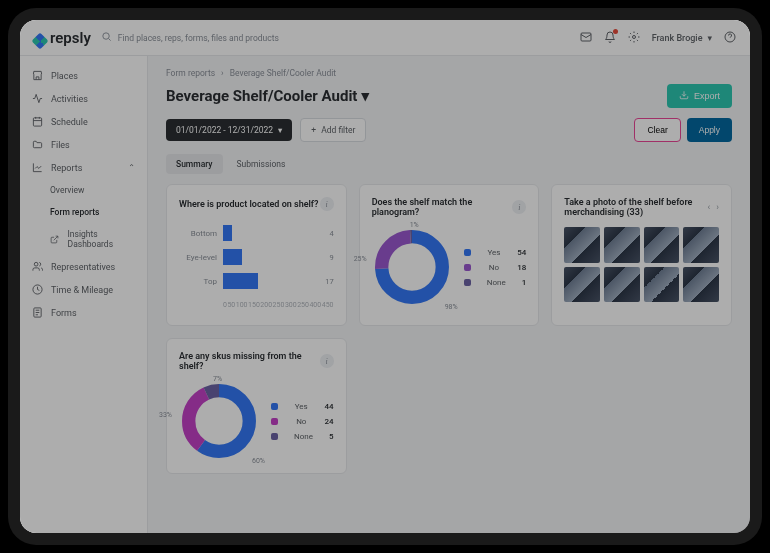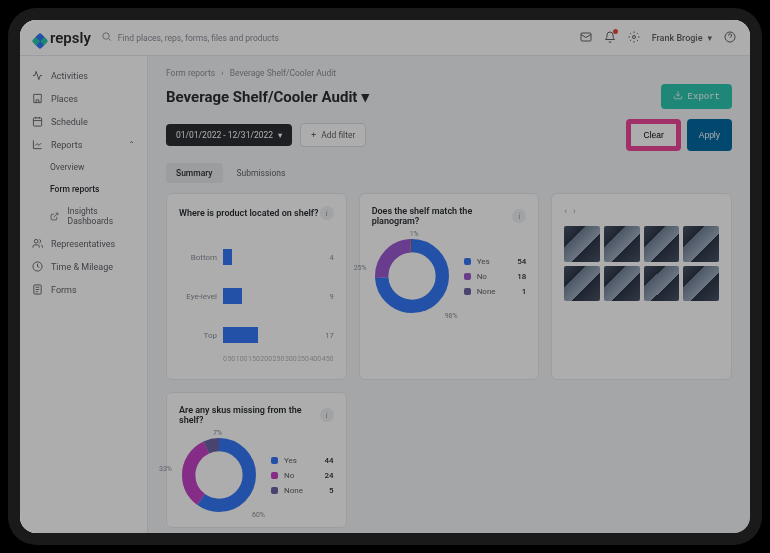--- a/index.html
+++ b/index.html
@@ -101,21 +101,20 @@
     background: #2dc7b2;
     color: #fff;
     padding: 6px 12px;
     border-radius: 4px;
     font-size: 9px;
     border: none;
     display: flex;
     align-items: center;
     gap: 5px;
     cursor: pointer;
-    font-family: Liberation Mono, monospace;
   }
   .filter-row { display: flex; align-items: center; gap: 8px; margin-bottom: 12px; }
   .date-pill {
     background: #2b2f33;
     color: #fff;
     padding: 6px 10px;
     border-radius: 4px;
     font-size: 8.5px;
     display: flex;
     align-items: center;
@@ -128,52 +127,52 @@
     color: #5f6368;
     padding: 6px 10px;
     border-radius: 4px;
     font-size: 8.5px;
     display: flex;
     align-items: center;
     gap: 5px;
     cursor: pointer;
   }
   .filter-actions { margin-left: auto; display: flex; gap: 6px; }
-  .clear-btn { background: #fff; border: 5px solid #ec4899; padding: 6px 12px; border-radius: 4px; font-size: 8.5px; cursor: pointer; text-align: center; }
+  .clear-btn { background: #fff; border: 1px solid #ec4899; padding: 6px 12px; border-radius: 4px; font-size: 8.5px; cursor: pointer; text-align: center; }
   .apply-btn { background: #0369a1; color: #fff; border: none; padding: 6px 12px; border-radius: 4px; font-size: 8.5px; cursor: pointer; }
   .tabs { display: flex; gap: 4px; margin-bottom: 10px; }
   .tab { padding: 5px 10px; font-size: 8.5px; border-radius: 4px; cursor: pointer; color: #5f6368; }
   .tab.active { background: #e6e8eb; color: #2b2f33; font-weight: 500; }
   .cards-grid {
     display: grid;
     grid-template-columns: 1fr 1fr 1fr;
     gap: 12px;
   }
   .card {
     background: #fff;
     border: 1px solid #e6e8eb;
     border-radius: 6px;
     padding: 12px;
     position: relative;
   }
   .card-header { display: flex; align-items: center; justify-content: space-between; margin-bottom: 10px; }
   .card-title { font-size: 9px; font-weight: 600; color: #2b2f33; }
   .card-actions { display: flex; gap: 6px; color: #9aa0a6; }
   .bar-chart { display: flex; flex-direction: column; gap: 8px; padding: 4px 0; }
-  .bar-row { display: flex; align-items: center; gap: 6px; font-size: 8px; margin-top: 15px; }
+  .bar-row { display: flex; align-items: center; gap: 6px; font-size: 8px; }
   .bar-label { width: 38px; text-align: right; color: #8a9099; }
   .bar-track { flex: 1; height: 16px; position: relative; }
   .bar-fill { height: 100%; background: #3478f6; }
   .bar-val { font-size: 7.5px; color: #8a9099; margin-left: 3px; }
   .bar-axis { display: flex; justify-content: space-between; font-size: 7px; color: #b0b5bc; padding-left: 44px; margin-top: 4px; }
   .donut-wrap { display: flex; align-items: center; gap: 12px; }
   .donut { width: 80px; height: 80px; position: relative; }
   .donut svg { width: 100%; height: 100%; transform: rotate(-90deg); }
   .donut-label { position: absolute; font-size: 7px; color: #8a9099; }
-  .legend { flex: 1; font-size: 8px; }
+  .legend { flex: 1; font-size: 8px; text-align: center; }
   .legend-row { display: flex; align-items: center; gap: 6px; padding: 3px 0; }
   .legend-dot { width: 7px; height: 7px; border-radius: 2px; }
   .legend-name { flex: 1; color: #5f6368; }
   .legend-val { color: #2b2f33; font-weight: 500; }
   .photo-grid {
     display: grid;
     grid-template-columns: repeat(4, 1fr);
     gap: 4px;
   }
   .photo-thumb {
@@ -265,41 +264,49 @@
         </span>
       </div>
     </div>
 
     <div class="layout">
 
       <div class="sidebar">
         <div class="nav-item">
           <span class="nav-icon">
               <svg viewBox="0 0 24 24" width="11" height="11" fill="none" stroke="currentColor" stroke-width="2">
+                <path d="M3 9l1-6h16l1 6M4 9v12h16V9M9 21v-6h6v6"></path>
+              </svg>
+            </span>
+          <span>Places</span>
+        </div>
+        <div class="nav-item">
+          <span class="nav-icon">
+              <svg viewBox="0 0 24 24" width="11" height="11" fill="none" stroke="currentColor" stroke-width="2">
                 <path d="M22 12h-4l-3 9L9 3l-3 9H2"></path>
               </svg>
             </span>
           <span>Activities</span>
-        </div>
-        <div class="nav-item">
-          <span class="nav-icon">
-              <svg viewBox="0 0 24 24" width="11" height="11" fill="none" stroke="currentColor" stroke-width="2">
-                <path d="M3 9l1-6h16l1 6M4 9v12h16V9M9 21v-6h6v6"></path>
-              </svg>
-            </span>
-          <span>Places</span>
         </div>
         <div class="nav-item">
           <span class="nav-icon">
               <svg viewBox="0 0 24 24" width="11" height="11" fill="none" stroke="currentColor" stroke-width="2">
                 <rect x="3" y="4" width="18" height="18" rx="2"></rect>
                 <path d="M16 2v4M8 2v4M3 10h18"></path>
               </svg>
             </span>
           <span>Schedule</span>
+        </div>
+        <div class="nav-item">
+          <span class="nav-icon">
+              <svg viewBox="0 0 24 24" width="11" height="11" fill="none" stroke="currentColor" stroke-width="2">
+                <path d="M3 7a2 2 0 0 1 2-2h4l2 3h8a2 2 0 0 1 2 2v7a2 2 0 0 1-2 2H5a2 2 0 0 1-2-2z"></path>
+              </svg>
+            </span>
+          <span>Files</span>
         </div>
         <div class="nav-item">
           <span class="nav-icon">
               <svg viewBox="0 0 24 24" width="11" height="11" fill="none" stroke="currentColor" stroke-width="2">
                 <path d="M3 3v18h18M7 14l4-4 4 4 5-5"></path>
               </svg>
             </span>
           <span>Reports</span>
           <span class="nav-chevron">⌃</span>
         </div>
@@ -466,20 +473,21 @@
                   <span class="legend-dot" style="background:#6c63a5"></span>
                   <span class="legend-name">None</span>
                   <span class="legend-val">1</span>
                 </div>
               </div>
             </div>
           </div>
 
           <div class="card">
             <div class="card-header">
+              <div class="card-title">Take a photo of the shelf before merchandising (33)</div>
               <div class="card-actions">
                 <span>‹</span>
                 <span>›</span>
               </div>
             </div>
             <div class="photo-grid">
               <div class="photo-thumb"></div>
               <div class="photo-thumb"></div>
               <div class="photo-thumb"></div>
               <div class="photo-thumb"></div>

